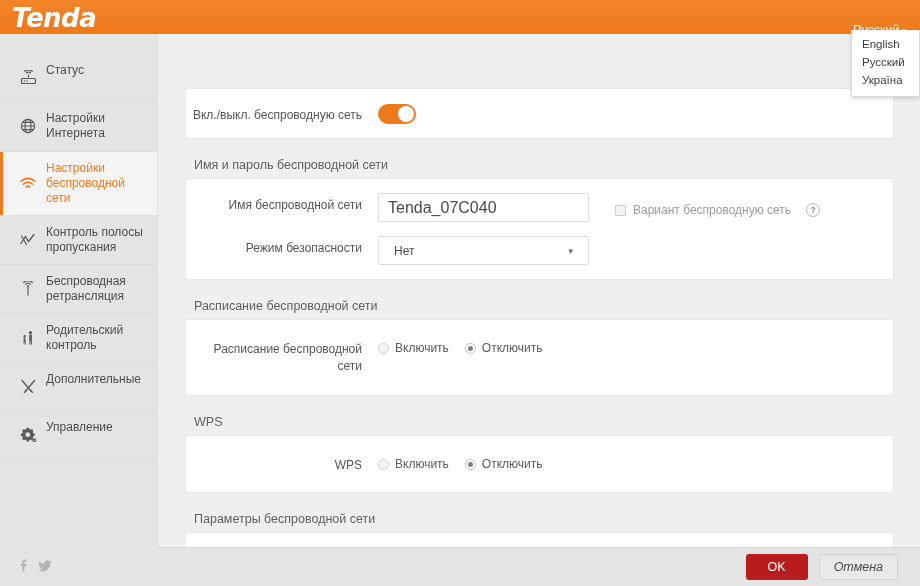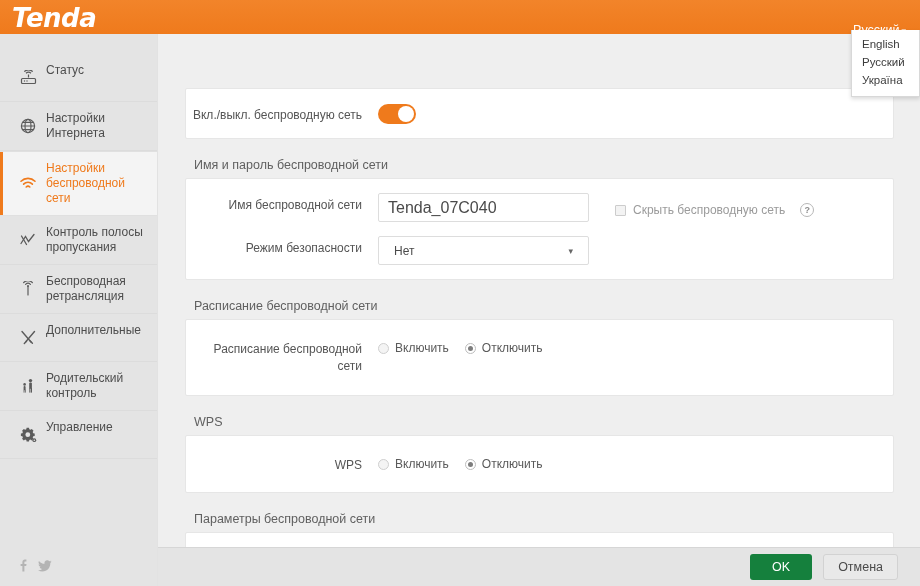--- a/index.html
+++ b/index.html
@@ -196,22 +196,22 @@
     border-top: 1px solid #d6d6d6;
     display: flex; align-items: center; justify-content: flex-end;
     padding-right: 23px; gap: 11px;
   }
   .btn {
     height: 26px; min-width: 62px;
     border-radius: 3px; font-size: 12.5px;
     display: flex; align-items: center; justify-content: center;
     cursor: pointer; padding: 0 14px;
   }
-  .btn-ok { background: #15803d; color: #ffffff; }
-  .btn-cancel { background: #e9e9e9; color: #4a4a4a; border: 1px solid #d2d2d2; }
+  .btn-ok { background: #b91c1c; color: #ffffff; }
+  .btn-cancel { background: #e9e9e9; color: #4a4a4a; border: 1px solid #d2d2d2; font-style: italic; }
 </style>
 </head>
 <body>
 
 <div class="header">
   <div class="logo">Tenda</div>
   <div class="lang-btn">
     <span>Русский</span><span class="lang-caret">▾</span>
   </div>
 </div>
@@ -274,48 +274,48 @@
     <div class="nav-item">
       <span class="ico">
         <svg width="16" height="16" viewBox="0 0 16 16" fill="none" stroke="currentColor" stroke-width="1.2" stroke-linecap="round">
           <path d="M8 5.5V14"></path>
           <path d="M5.6 3.4a3.4 3.4 0 0 1 4.8 0"></path>
           <path d="M3.6 1.6a6.2 6.2 0 0 1 8.8 0"></path>
           <circle cx="8" cy="5" r="1" fill="currentColor" stroke="none"></circle>
         </svg>
       </span>
       <span class="lbl">Беспроводная ретрансляция</span>
-    </div>
-
-    <div class="nav-item">
-      <span class="ico">
-        <svg width="17" height="15" viewBox="0 0 17 15" fill="none" stroke="currentColor" stroke-width="1.4" stroke-linecap="round">
-          <path d="M2 1.5L11 12"></path>
-          <path d="M14.5 1.5L6 11.5"></path>
-          <path d="M10.2 11l2.2 2.3"></path>
-          <path d="M6.5 11.3L4.3 13.5"></path>
-        </svg>
-      </span>
-      <span class="lbl">Дополнительные</span>
     </div>
 
     <div class="nav-item">
       <span class="ico">
         <svg width="16" height="16" viewBox="0 0 16 16" fill="currentColor">
           <circle cx="10.5" cy="2.6" r="1.7"></circle>
           <rect x="9.2" y="4.6" width="2.7" height="6.2" rx="1"></rect>
           <rect x="9.3" y="10" width="1.1" height="4.6"></rect>
           <rect x="10.9" y="10" width="1.1" height="4.6"></rect>
           <circle cx="4.6" cy="6.4" r="1.3"></circle>
           <rect x="3.6" y="8" width="2" height="4.2" rx="0.9"></rect>
           <rect x="3.6" y="11.6" width="0.8" height="3"></rect>
           <rect x="4.9" y="11.6" width="0.8" height="3"></rect>
         </svg>
       </span>
       <span class="lbl">Родительский контроль</span>
+    </div>
+
+    <div class="nav-item">
+      <span class="ico">
+        <svg width="17" height="15" viewBox="0 0 17 15" fill="none" stroke="currentColor" stroke-width="1.4" stroke-linecap="round">
+          <path d="M2 1.5L11 12"></path>
+          <path d="M14.5 1.5L6 11.5"></path>
+          <path d="M10.2 11l2.2 2.3"></path>
+          <path d="M6.5 11.3L4.3 13.5"></path>
+        </svg>
+      </span>
+      <span class="lbl">Дополнительные</span>
     </div>
 
     <div class="nav-item">
       <span class="ico">
         <svg width="17" height="16" viewBox="0 0 17 16" fill="currentColor">
           <path d="M6.6 0.8h2.4l.3 1.5 1.2.5 1.3-.8 1.7 1.7-.8 1.3.5 1.2 1.5.3v2.4l-1.5.3-.5 1.2.8 1.3-1.7 1.7-1.3-.8-1.2.5-.3 1.5H6.6l-.3-1.5-1.2-.5-1.3.8L2.1 11.7l.8-1.3-.5-1.2L.9 8.9V6.5l1.5-.3.5-1.2-.8-1.3L3.8 2l1.3.8 1.2-.5z"></path>
           <circle cx="7.8" cy="7.7" r="2.4" fill="#e4e4e4"></circle>
           <circle cx="14.3" cy="13.2" r="1.9"></circle>
           <circle cx="14.3" cy="13.2" r="0.8" fill="#e4e4e4"></circle>
         </svg>
@@ -354,21 +354,21 @@
     </div>
 
     <div class="section-title">Имя и пароль беспроводной сети</div>
     <div class="panel">
       <div class="row">
         <div class="row-label">Имя беспроводной сети</div>
         <div class="row-ctrl">
           <input class="txt-input" type="text" value="Tenda_07C040" style="">
           <div class="chk-wrap">
             <div class="chkbox"></div>
-            <span class="chk-label">Скрыть беспроводную сеть</span>
+            <span class="chk-label">Вариант беспроводную сеть</span>
             <div class="help-ico">?</div>
           </div>
         </div>
       </div>
       <div class="row" style="padding-top:0;">
         <div class="row-label">Режим безопасности</div>
         <div class="row-ctrl">
           <div class="sel">
             <span>Нет</span>
             <span class="caret">▾</span>

